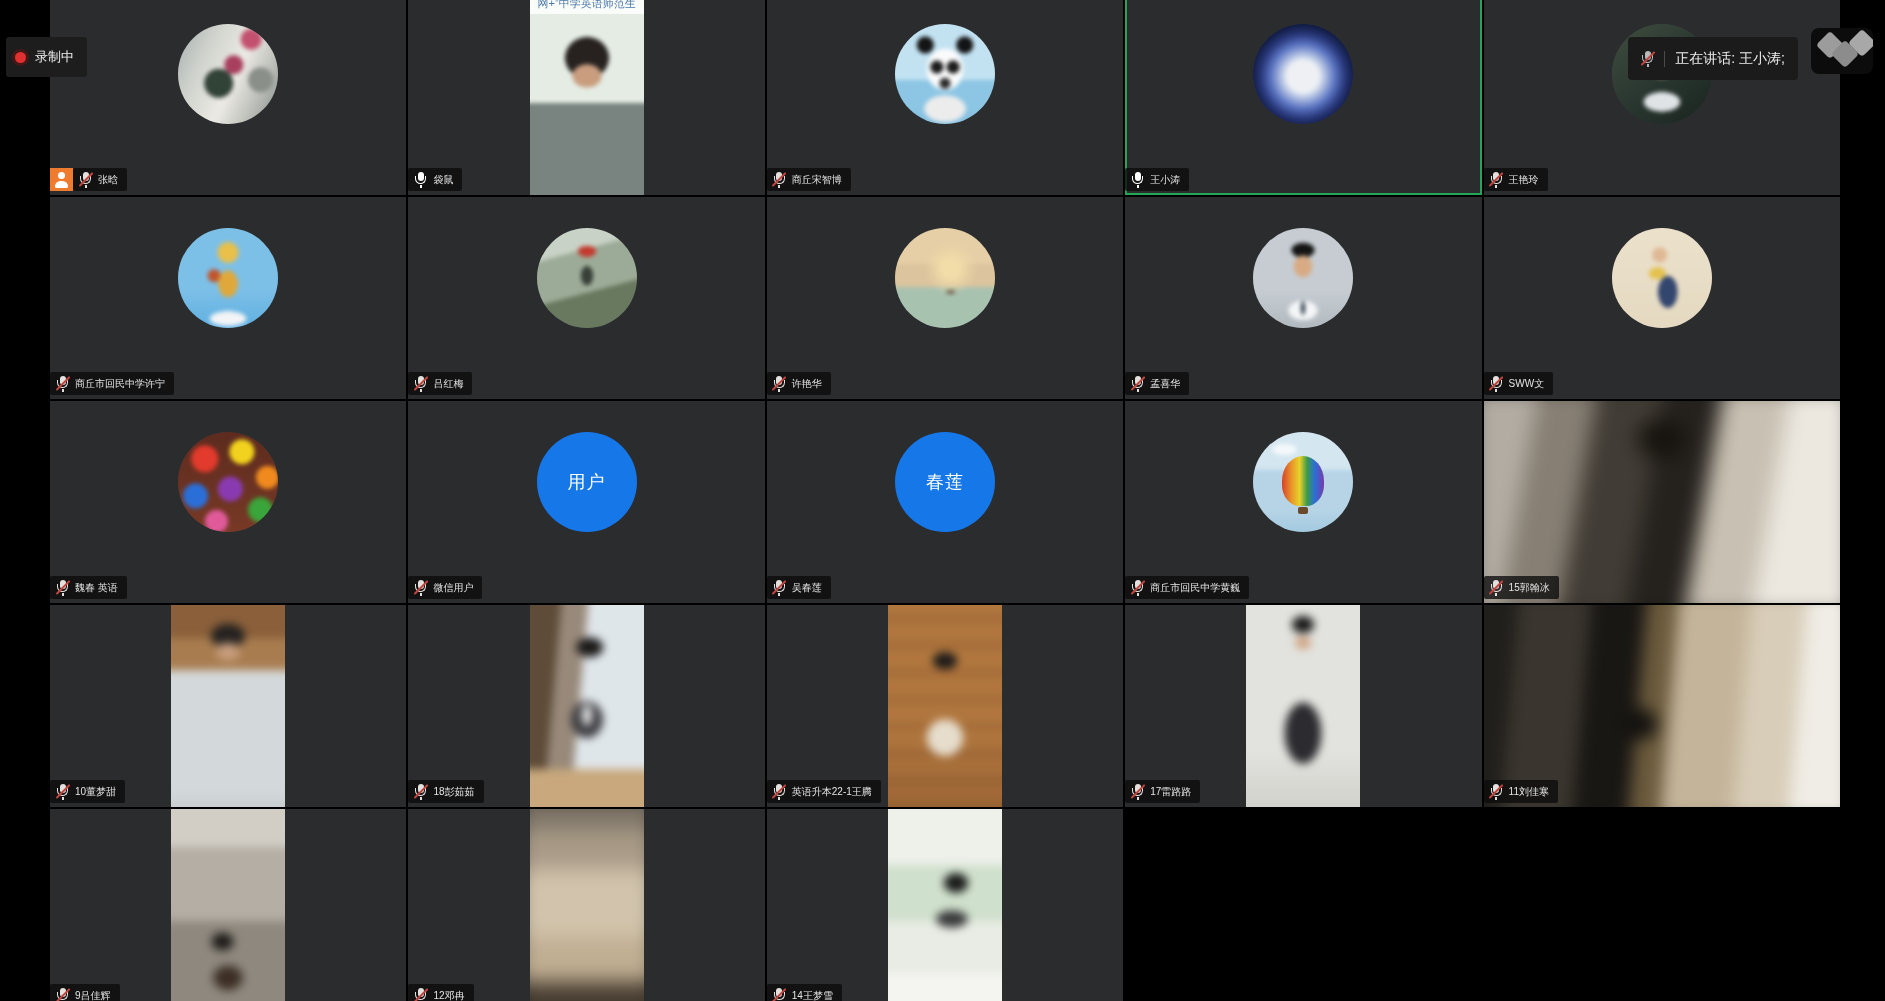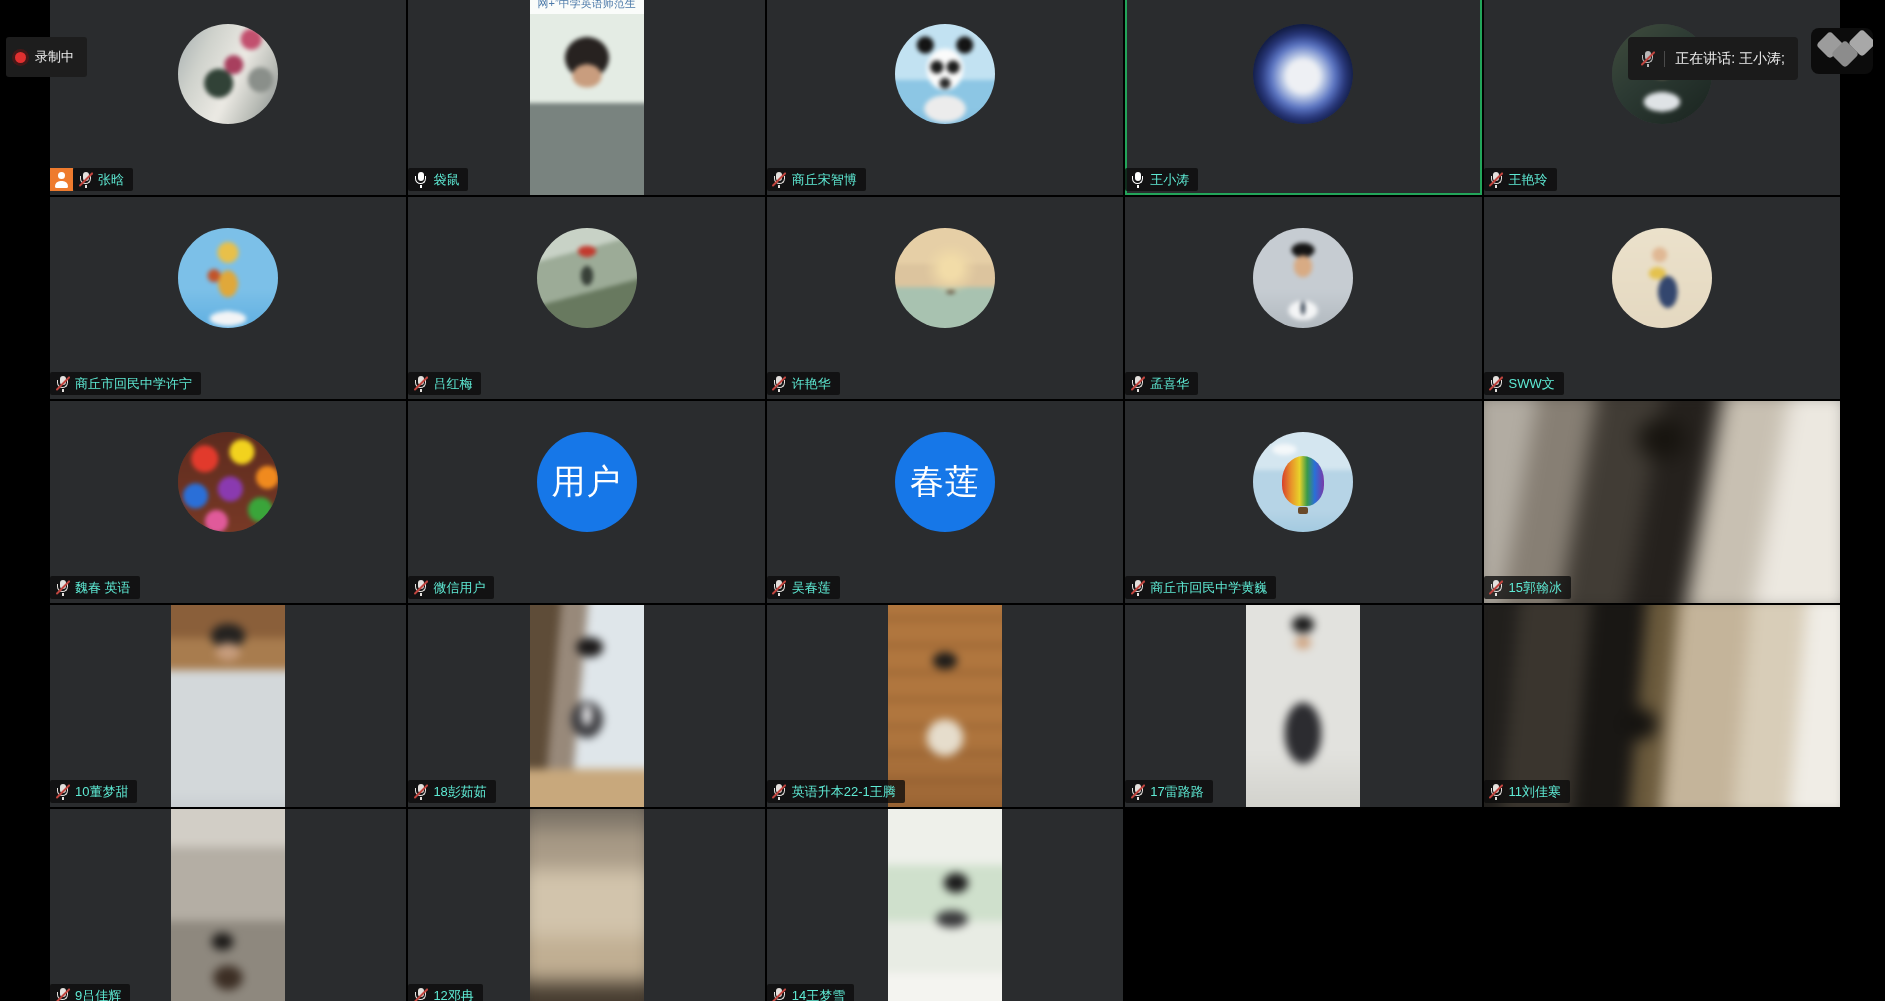--- a/index.html
+++ b/index.html
@@ -16,21 +16,21 @@
     gap:2px;background:#000;
   }
   .cell{position:relative;background:#2a2c2e;overflow:hidden}
   .is-speaking::after{content:"";position:absolute;inset:0;border:2px solid #23a55a;z-index:4;pointer-events:none}
 
   
   .avatar{position:absolute;left:50%;top:31px;width:100px;height:100px;margin-left:-50px;
     border-radius:50%;overflow:hidden;background:#3a3c3e;z-index:1}
   .avatar .scene{position:absolute;inset:-8px;filter:blur(2px)}
   .avatar.txt{background:#1677e8;display:flex;align-items:center;justify-content:center}
-  .avatar-text{color:#fff;font-size:34px;letter-spacing:1px}
+  .avatar-text{color:#fff;font-size:18px;letter-spacing:1px}
 
   .video{position:absolute;top:0;bottom:0;left:50%;width:114px;margin-left:-57px;
     overflow:hidden;background:#202022;z-index:1}
   .video.wide{left:0;width:100%;margin-left:0}
   .video .scene{position:absolute;inset:-12px;filter:blur(5px)}
 
   .vbanner{position:absolute;top:0;left:0;right:0;height:21px;background:#fafcfa;z-index:2;
     display:flex;align-items:center;justify-content:center;overflow:hidden}
   .vbanner span{font-size:11px;color:#4a78a8;white-space:nowrap}
 
@@ -41,21 +41,21 @@
     margin-left:-5px;background:#6a4a2a;border-radius:2px}
 
   
   .label-row{position:absolute;left:0;bottom:4px;display:flex;align-items:stretch;z-index:5}
   .host-badge{width:23px;height:23px;background:#ee7b2e;position:relative;flex:none}
   .host-badge::before{content:"";position:absolute;left:50%;top:4px;width:7px;height:7px;
     margin-left:-3.5px;border-radius:50%;background:#fff}
   .host-badge::after{content:"";position:absolute;left:50%;bottom:3px;width:13px;height:7px;
     margin-left:-6.5px;border-radius:7px 7px 2px 2px;background:#fff}
   .pill{display:flex;align-items:center;gap:6px;background:rgba(12,12,12,.78);
-    height:23px;padding:0 9px 0 6px;border-radius:2px;font-size:13px;color:#5eead4;white-space:nowrap}
+    height:23px;padding:0 9px 0 6px;border-radius:2px;font-size:10px;color:#e5e5e5;white-space:nowrap}
 
   
   .mic{position:relative;width:13px;height:18px;flex:none}
   .mic i,.mic u,.mic s,.mic b{display:block;text-decoration:none;font-style:normal}
   .mic i{position:absolute;left:50%;top:1px;width:6px;height:9px;margin-left:-3px;background:#fff;border-radius:3px}
   .mic u{position:absolute;left:50%;top:5px;width:11px;height:8px;margin-left:-5.5px;
     border:1.6px solid #fff;border-top:none;border-radius:0 0 7px 7px;box-sizing:border-box}
   .mic s{position:absolute;left:50%;top:14px;width:2px;height:3px;margin-left:-1px;background:#fff}
   .mic b{display:none;position:absolute;left:5.5px;top:-1px;width:2.2px;height:19px;
     background:#c0453f;transform:rotate(45deg);border-radius:1px}

